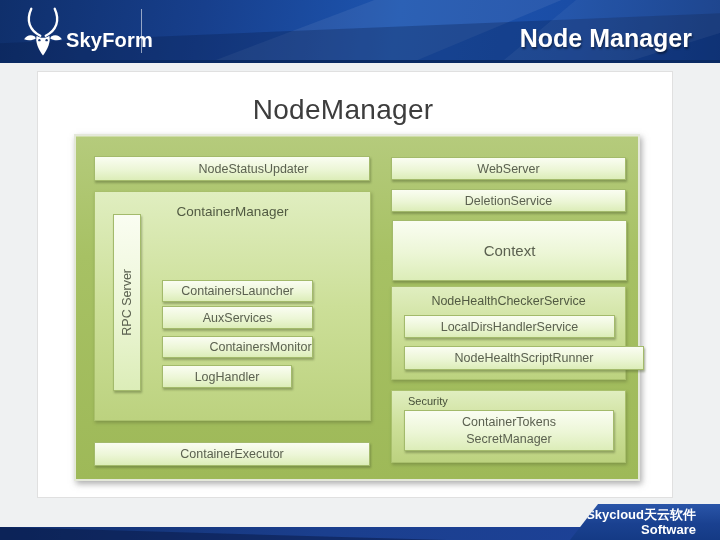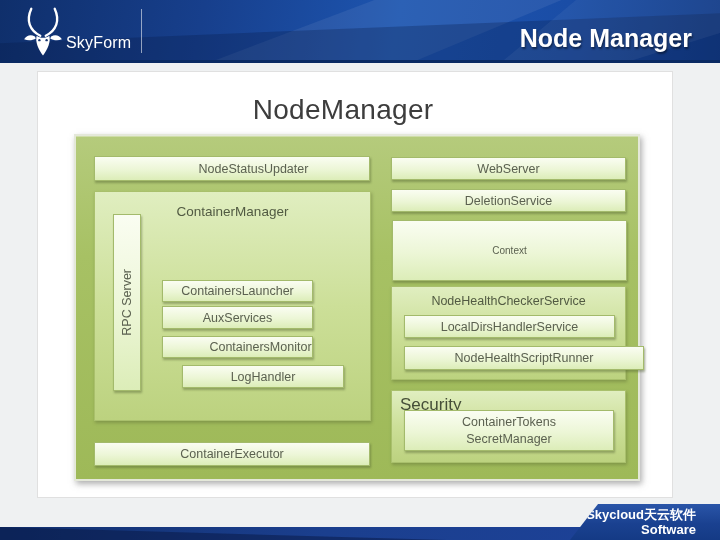--- a/index.html
+++ b/index.html
@@ -18,21 +18,21 @@
     overflow:hidden;
   }
   .streak1 { position:absolute; inset:0; background:rgba(255,255,255,0.07);
     clip-path:polygon(52% 0,78% 0,58% 100%,30% 100%); }
   .streak2 { position:absolute; inset:0; background:rgba(8,24,70,0.28);
     clip-path:polygon(0 72%,100% 22%,100% 100%,0 100%); }
   .streak3 { position:absolute; inset:0; background:rgba(255,255,255,0.05);
     clip-path:polygon(80% 0,100% 0,100% 55%,88% 100%,70% 100%); }
   #logo-group { position:absolute; left:16px; top:4px; height:56px; display:flex; align-items:flex-end; }
   #logo-icon { width:54px; height:54px; }
-  #logo-text { color:#ffffff; font-size:16px; font-weight:normal; letter-spacing:0.2px; margin:0 0 8px -4px; }
+  #logo-text { color:#ffffff; font-size:20px; font-weight:bold; letter-spacing:0.2px; margin:0 0 8px -4px; }
   #logo-sep { position:absolute; left:141px; top:9px; width:1px; height:44px; background:rgba(255,255,255,0.55); }
   #header-title {
     position:absolute; right:28px; top:24px;
     color:#ffffff; font-size:25px; font-weight:bold;
     text-shadow:1px 2px 2px rgba(0,0,0,0.45);
   }
 
   
   #slide {
     position:absolute; left:37px; top:71px; width:636px; height:427px;
@@ -61,47 +61,47 @@
   .mid {
     position:absolute;
     background:linear-gradient(180deg,#e0eec0 0%,#ccdf98 50%,#bcd27f 100%);
     border:1px solid #a9c06c;
     box-shadow:1px 2px 3px rgba(85,100,50,0.4);
   }
   .mid-label { position:absolute; left:0; top:12px; width:100%; text-align:center;
     color:#515a42; font-size:13.5px; }
   .mid-label-sm { position:absolute; left:0; top:7px; width:100%; text-align:center;
     color:#515a42; font-size:12.5px; }
-  .corner-label { position:absolute; left:8px; top:4px;
-    color:#454e38; font-size:17px;text-align:center; }
+  .corner-label { position:absolute; left:16px; top:4px;
+    color:#454e38; font-size:11px;text-align:center; }
 
   
   #box-nsu  { left:18px;  top:20px;  width:276px; height:25px;padding-left:43px; }
   #box-cm   { left:18px;  top:55px;  width:277px; height:230px; }
   #box-ce   { left:18px;  top:306px; width:276px; height:24px; }
   
   #box-ws   { left:315px; top:21px;  width:235px; height:23px; }
   #box-ds   { left:315px; top:53px;  width:235px; height:23px; }
-  #box-ctx  { left:316px; top:84px;  width:235px; height:61px; font-size:10px; }
+  #box-ctx  { left:316px; top:84px;  width:235px; height:61px; font-size:15px; }
   #box-nhc  { left:315px; top:150px; width:235px; height:94px; }
   #box-sec  { left:315px; top:254px; width:235px; height:73px; }
 
   
   #box-rpc {
     left:18px; top:22px; width:28px; height:177px;
   }
   #box-rpc span {
     writing-mode:vertical-rl; transform:rotate(180deg);
     font-size:12.5px; color:#5b6150; white-space:nowrap;
   }
   #box-rls  { left:67px; top:57px;  width:200px; height:21px; font-size:12px; }
   #box-cl   { left:67px; top:88px;  width:151px; height:22px; }
   #box-aux  { left:67px; top:114px; width:151px; height:23px; }
   #box-cmon { left:67px; top:144px; width:151px; height:22px;padding-left:46px; }
-  #box-lh   { left:67px; top:173px; width:162px; height:23px;margin-left:20px; }
+  #box-lh   { left:67px; top:173px; width:130px; height:23px; }
 
   
   #box-ldh  { left:12px; top:28px; width:211px; height:23px; }
   #box-nhsr { left:12px; top:59px; width:240px; height:24px; }
 
   
   #box-cts  { left:12px; top:19px; width:210px; height:41px; flex-direction:column; line-height:17px; }
 
   
   #footer-bar {

